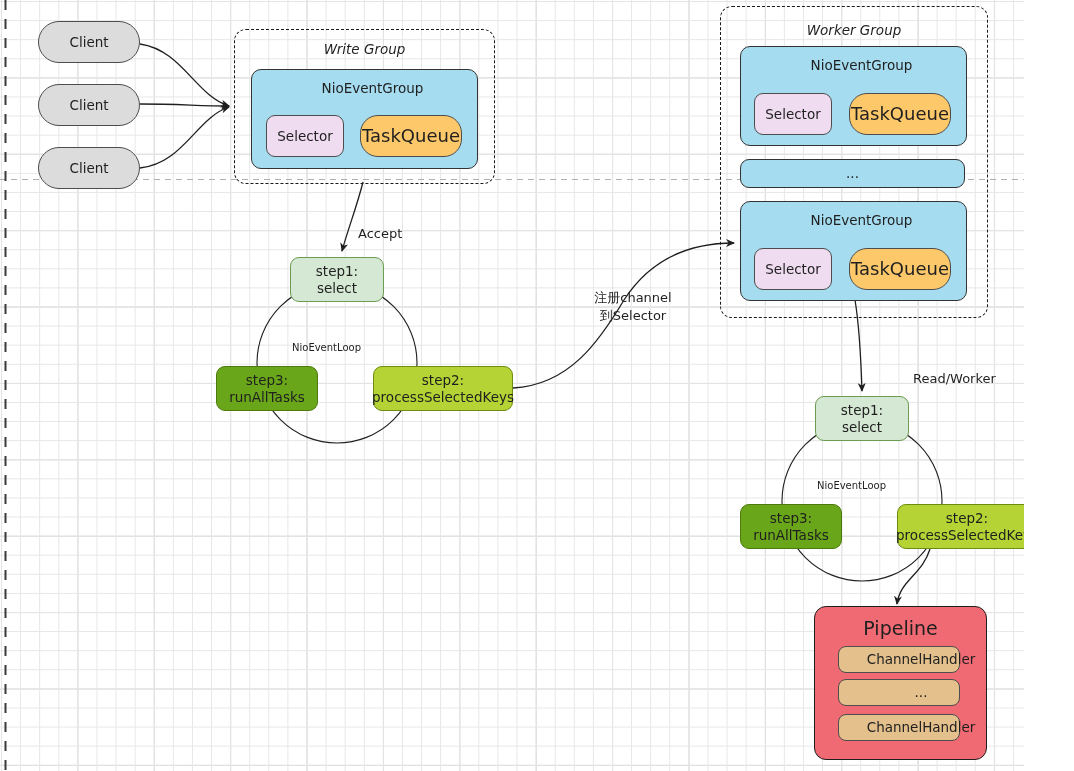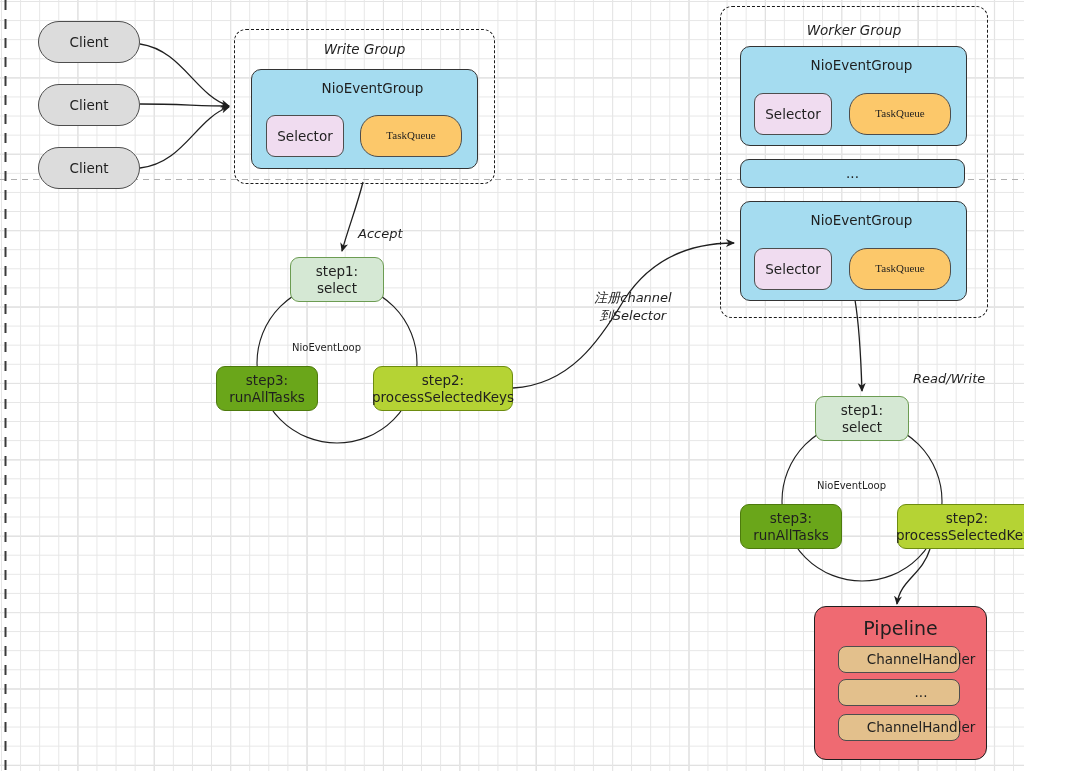--- a/index.html
+++ b/index.html
@@ -80,22 +80,21 @@
   .selector {
     background: #f0dcf0;
     border: 1.4px solid #4d4d4d;
     border-radius: 9px;
     font-size: 13.5px;
   }
   .taskqueue {
     background: #fcc86a;
     border: 1.4px solid #4d4d4d;
     border-radius: 18px;
-    font-size: 11px;
-    font-family: Liberation Serif, serif;
+    font-size: 18px;
   }
   .ellipsis-bar {
     background: #a5dcf0;
     border: 1.4px solid #333333;
     border-radius: 9px;
     font-size: 13.5px;
   }
   
   .step1 {
     background: #d5e8d4;
@@ -142,21 +141,20 @@
     font-size: 13.5px;
     padding-left: 44px;
   }
   .edge-label {
     position: absolute;
     font-size: 13px;
     color: #1f1f1f;
     white-space: pre-line;
     text-align: center;
     line-height: 1.35;
-    font-style: italic;
   }
 </style>
 </head>
 <body>
 
 <div id="canvas">
 
   <svg id="edges" viewBox="0 0 1074 771" xmlns="http://www.w3.org/2000/svg">
     <defs>
       <marker id="arrow" markerWidth="10" markerHeight="10" refX="8" refY="4" orient="auto" markerUnits="userSpaceOnUse">
@@ -276,15 +274,15 @@
   <div class="node handler" style="left:838px; top:679px; width:122px; height:27px;">
     <span>...</span>
   </div>
   <div class="node handler" style="left:838px; top:714px; width:122px; height:27px;">
     <span>ChannelHandler</span>
   </div>
 
   <div class="edge-label" style="left:358px; top:225px;">Accept</div>
   <div class="edge-label" style="left:588px; top:289px; width:90px;">注册channel
 到Selector</div>
-  <div class="edge-label" style="left:913px; top:370px;">Read/Write</div>
+  <div class="edge-label" style="left:913px; top:370px;">Read/Worker</div>
 
 </div>
 
 </body></html>

